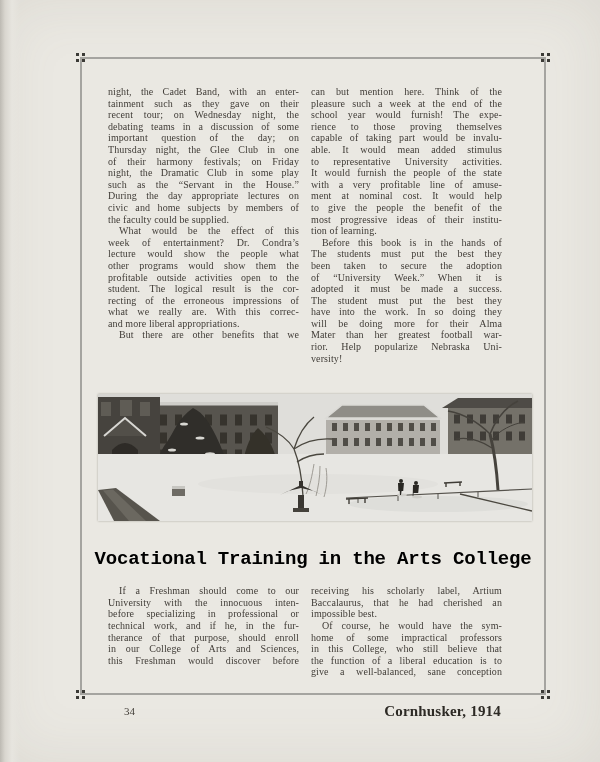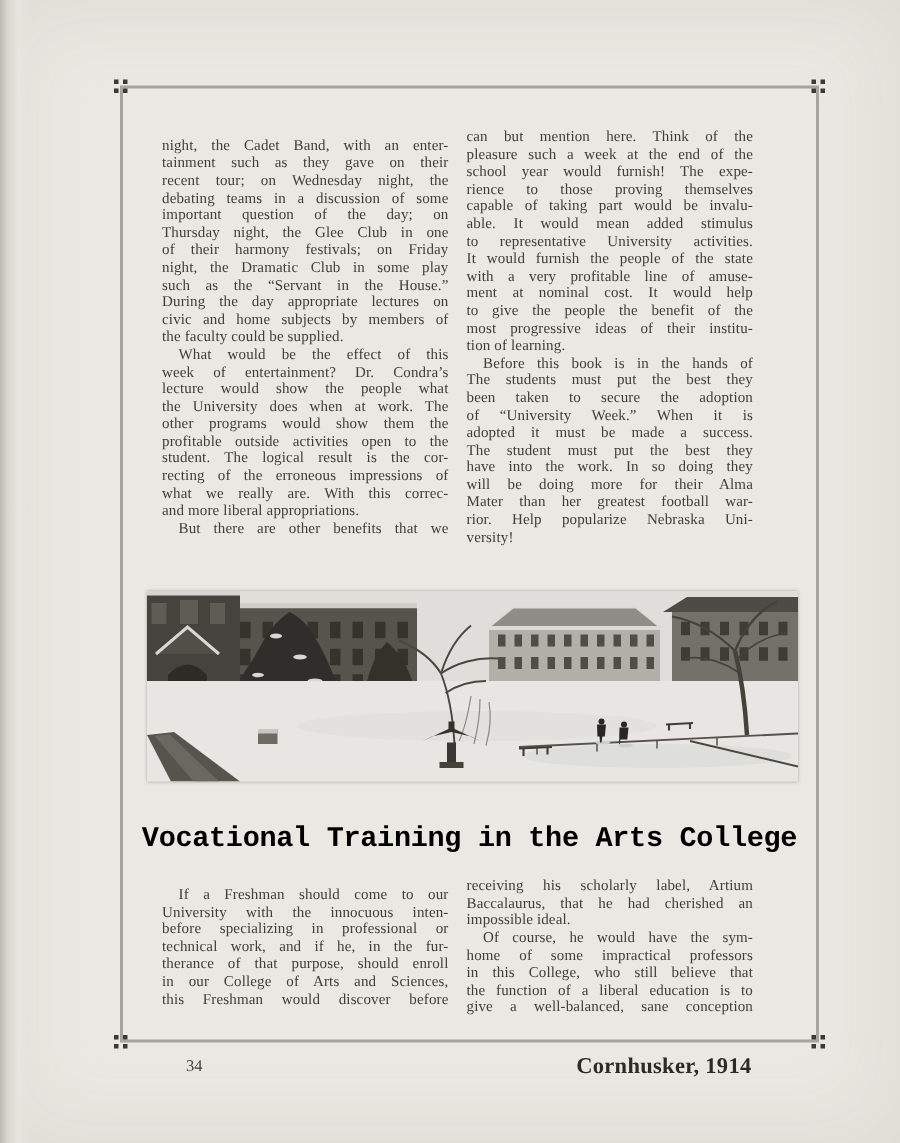--- a/index.html
+++ b/index.html
@@ -31,21 +31,20 @@
   }
   .orn i{background:#3b3a36;display:block;}
   .orn.tl{top:-6px;left:-6px;}
   .orn.tr{top:-6px;right:-6px;}
   .orn.bl{bottom:-6px;left:-6px;}
   .orn.br{bottom:-6px;right:-6px;}
 
   .cols{
     display:flex;gap:12px;
     padding:0 30px 0 26px;
-    align-items:center;
   }
   .cols.top{padding-top:27px;}
   .cols.bottom{padding-top:14px;}
   .col{width:191px;}
   .line{
     font-size:10px;
     line-height:11.6px;
     height:11.6px;
     overflow:hidden;
     text-align:justify;
@@ -125,21 +124,20 @@
           <div class="line">Thursday night, the Glee Club in one</div>
           <div class="line">of their harmony festivals; on Friday</div>
           <div class="line">night, the Dramatic Club in some play</div>
           <div class="line">such as the “Servant in the House.”</div>
           <div class="line">During the day appropriate lectures on</div>
           <div class="line">civic and home subjects by members of</div>
           <div class="line last">the faculty could be supplied.</div>
           <div class="line indent">What would be the effect of this</div>
           <div class="line">week of entertainment? Dr. Condra’s</div>
           <div class="line">lecture would show the people what</div>
-          <div class="line">the University does when at work. The</div>
           <div class="line">other programs would show them the</div>
           <div class="line">profitable outside activities open to the</div>
           <div class="line">student. The logical result is the cor-</div>
           <div class="line">recting of the erroneous impressions of</div>
           <div class="line">what we really are. With this correc-</div>
           <div class="line last">and more liberal appropriations.</div>
           <div class="line indent">But there are other benefits that we</div>
         </div>
         <div class="col">
           <div class="line">can but mention here. Think of the</div>
@@ -286,21 +284,21 @@
           <div class="line">University with the innocuous inten-</div>
           <div class="line">before specializing in professional or</div>
           <div class="line">technical work, and if he, in the fur-</div>
           <div class="line">therance of that purpose, should enroll</div>
           <div class="line">in our College of Arts and Sciences,</div>
           <div class="line">this Freshman would discover before</div>
         </div>
         <div class="col">
           <div class="line">receiving his scholarly label, Artium</div>
           <div class="line">Baccalaurus, that he had cherished an</div>
-          <div class="line last">impossible ideal.</div>
+          <div class="line last">impossible best.</div>
           <div class="line indent">Of course, he would have the sym-</div>
           <div class="line">home of some impractical professors</div>
           <div class="line">in this College, who still believe that</div>
           <div class="line">the function of a liberal education is to</div>
           <div class="line">give a well-balanced, sane conception</div>
         </div>
       </div>
   </div>
 
   <div class="folio">34</div>

